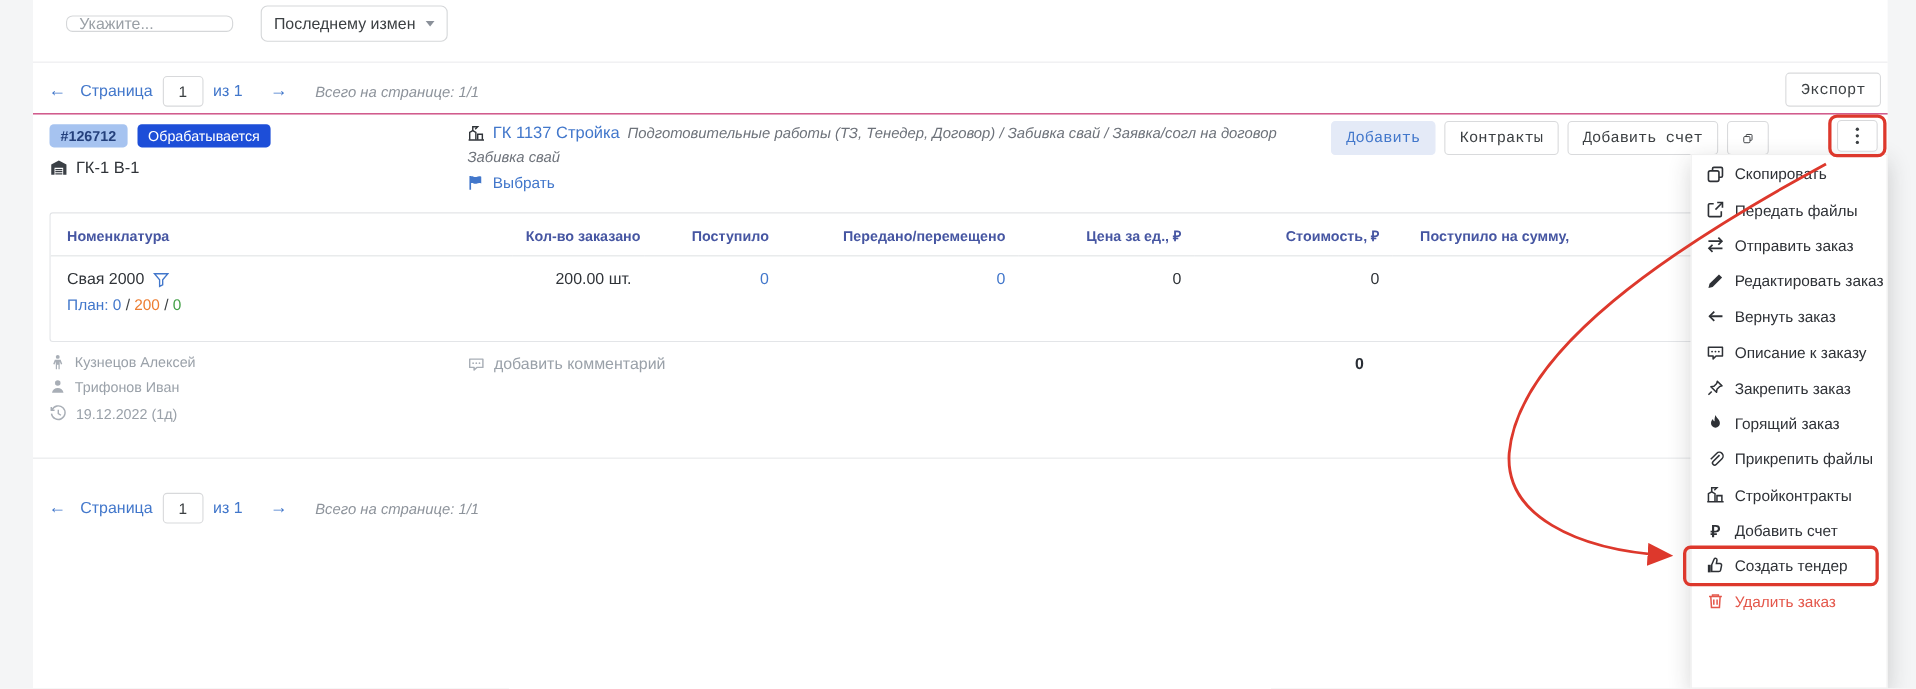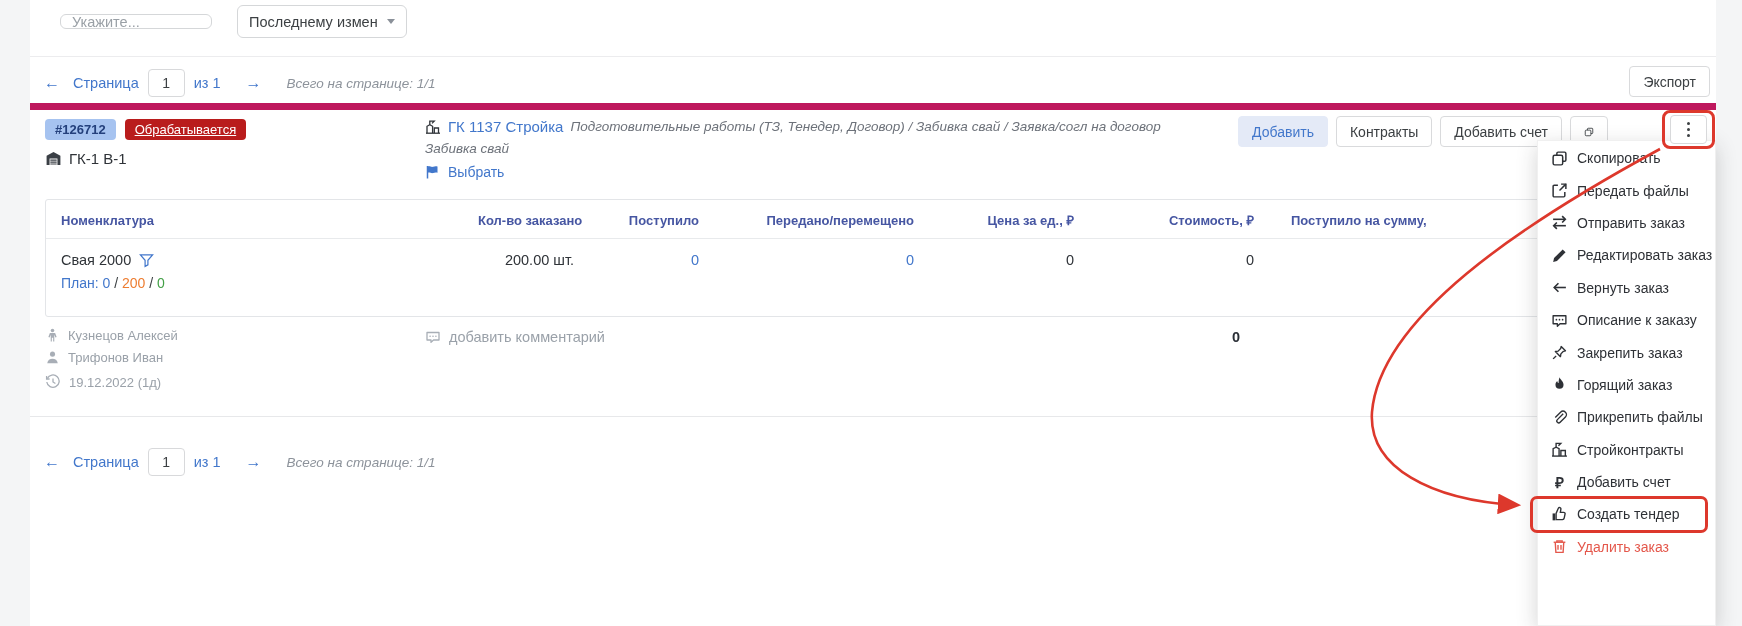--- a/index.html
+++ b/index.html
@@ -24,30 +24,30 @@
   
   .pager { position:absolute; left:10px; display:flex; align-items:center; gap:9px; height:30px; }
   .pg-arrow { color:#4277cb; font-size:16px; cursor:pointer; padding:0 4px; }
   .pg-label { color:#4277cb; font-size:14.5px; }
   .pg-input { width:37px; height:28px; border:1px solid #d8d9db; border-radius:4px; text-align:center;
     font-family:inherit; font-size:14px; color:#3c4043; outline:none; }
   .pg-sum { color:#8d939b; font-style:italic; font-size:13.5px; margin-left:12px; }
   .pg-next { margin-left:12px; }
 
   .btn { height:31px; border:1px solid #d9dadc; border-radius:4px; background:#fff; padding:0 13px;
-    font-family:Liberation Sans, sans-serif; font-size:14px; color:#3c4043; display:inline-flex; align-items:center; justify-content:center; cursor:pointer; }
+    font-family:Liberation Mono, monospace; font-size:14px; color:#3c4043; display:inline-flex; align-items:center; justify-content:center; cursor:pointer; }
   .btn-export { position:absolute; right:6px; top:66px; }
   .btn-primary-lite { background:#e4eaf7; border-color:#e4eaf7; color:#4277cb; }
 
   
-  .card { position:absolute; left:0; right:0; top:103px; height:314px; border-top:7px solid #be185d; border-bottom:1px solid #e7e8ea; }
+  .card { position:absolute; left:0; right:0; top:103px; height:314px; border-top:1px solid #be185d; border-bottom:1px solid #e7e8ea; }
   .badges { position:absolute; left:15px; top:9px; display:flex; gap:9px; }
   .badge { font-size:13px; padding:4px 10px; border-radius:4px; line-height:1; }
   .badge-id { background:#a6c3f0; color:#24407c; font-weight:700; }
-  .badge-status { background:#b91c1c; color:#fff;text-decoration:underline; }
+  .badge-status { background:#1d4ed8; color:#fff; }
   .warehouse { position:absolute; left:15px; top:40px; display:flex; align-items:center; gap:7px; font-size:15px; color:#2f3338; }
 
   .proj { position:absolute; left:395px; top:8px; width:790px; }
   .proj-line1 { display:flex; align-items:center; gap:7px; flex-wrap:nowrap; }
   .proj-link { color:#4277cb; font-size:15px; cursor:pointer; white-space:nowrap; }
   .proj-path { color:#6d727a; font-style:italic; font-size:13.5px; white-space:nowrap; }
   .proj-sub { color:#6d727a; font-style:italic; font-size:13.5px; margin:6px 0 0 0; }
   .proj-select { display:flex; align-items:center; gap:7px; margin-top:8px; color:#4277cb; font-size:14px; cursor:pointer; }
 
   .actions { position:absolute; top:6px; right:108px; display:flex; align-items:center; gap:8px; }

